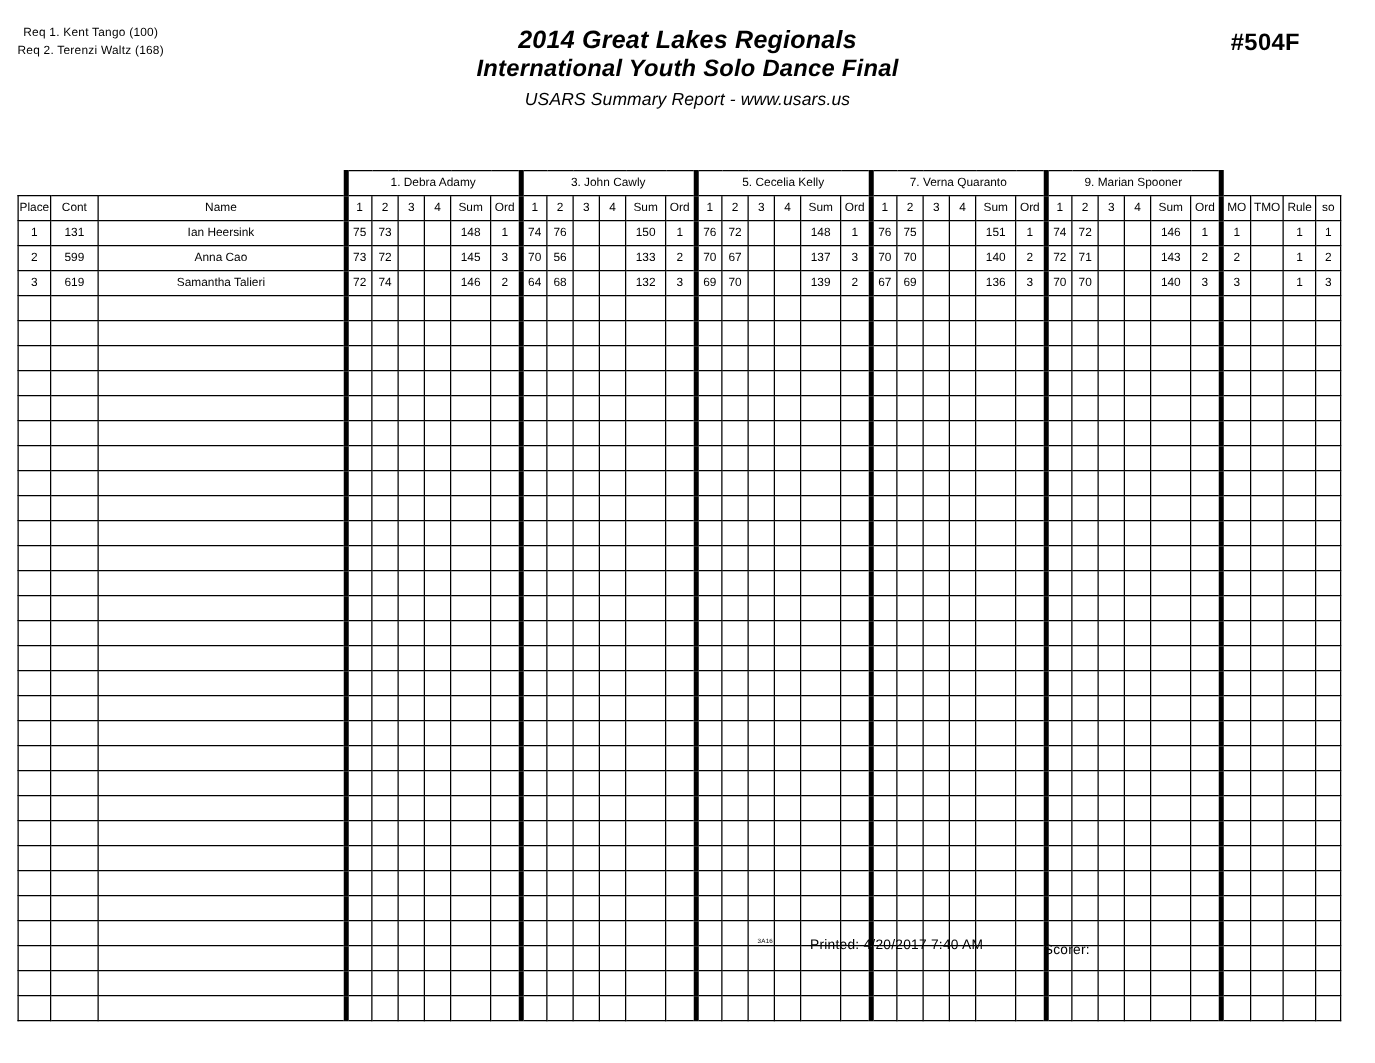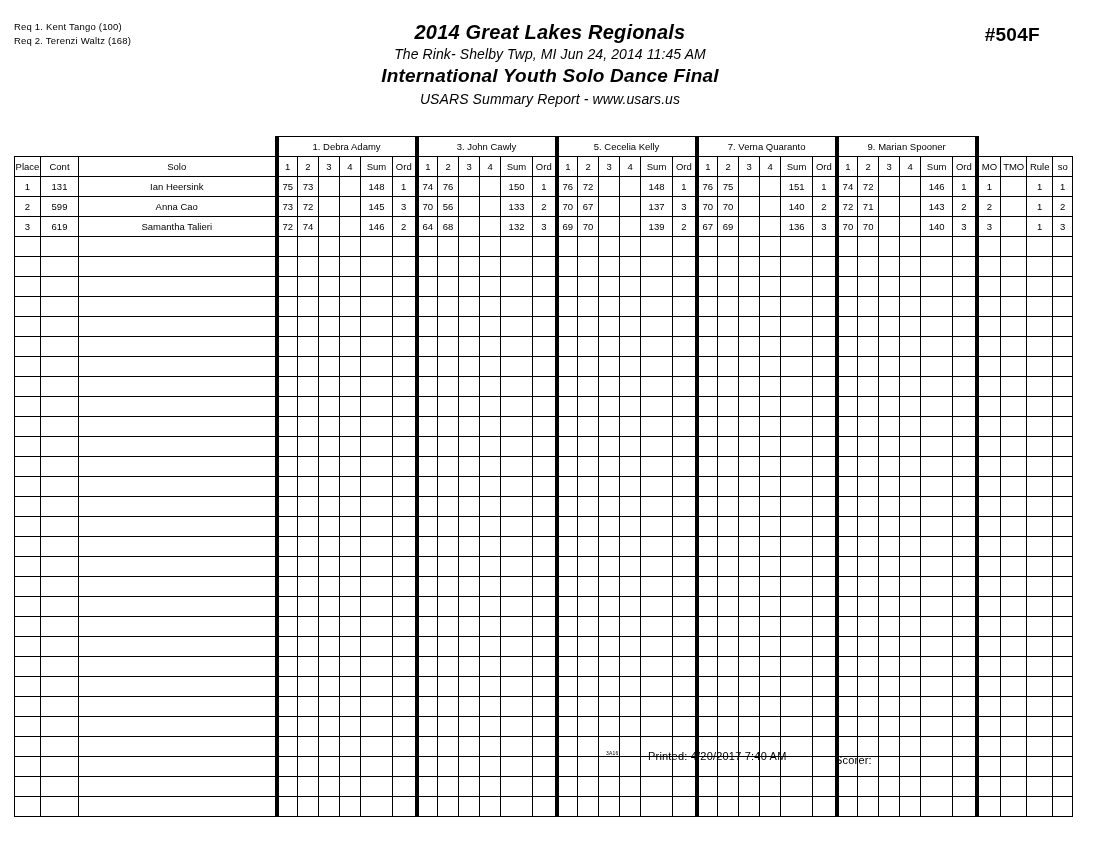--- a/index.html
+++ b/index.html
@@ -17,20 +17,21 @@
   }
 
   
   .req-block {
     position: absolute;
     left: 14px;
     top: 20px;
     font-size: 9.5px;
     line-height: 14px;
     letter-spacing: 0.2px;
+    text-align: center;
   }
 
   .doc-number {
     position: absolute;
     right: 60px;
     top: 24px;
     font-size: 19px;
     font-weight: bold;
     letter-spacing: 0.3px;
   }
@@ -156,21 +157,20 @@
 
 <div class="req-block">
   <div class="req-line">Req  1.  Kent Tango (100)</div>
   <div class="req-line">Req  2.  Terenzi Waltz (168)</div>
 </div>
 
 <div class="doc-number">#504F</div>
 
 <div class="title-block">
   <div class="title-main">2014 Great Lakes Regionals</div>
-  <div class="title-sub">The Rink- Shelby Twp, MI  Jun 24, 2014  11:45 AM</div>
   <div class="title-event">International Youth Solo Dance Final</div>
   <div class="title-report">USARS Summary Report - www.usars.us</div>
 </div>
 
 <div class="sheet">
 <table class="grid">
   <colgroup>
     <col style="width:26px">
     <col style="width:38px">
     <col style="width:198px">
@@ -228,21 +228,21 @@
     <td class="judge-name thickL thickR" colspan="6">9.   Marian Spooner</td>
     <td class="blank-band"></td>
     <td class="blank-band"></td>
     <td class="blank-band"></td>
     <td class="blank-band"></td>
   </tr>
 
   <tr>
     <td class="hdr">Place</td>
     <td class="hdr">Cont</td>
-    <td class="hdr hdr-name">Solo</td>
+    <td class="hdr hdr-name">Name</td>
 
     <td class="hdr thickL">1</td>
     <td class="hdr">2</td>
     <td class="hdr">3</td>
     <td class="hdr">4</td>
     <td class="hdr">Sum</td>
     <td class="hdr">Ord</td>
 
     <td class="hdr thickL">1</td>
     <td class="hdr">2</td>

